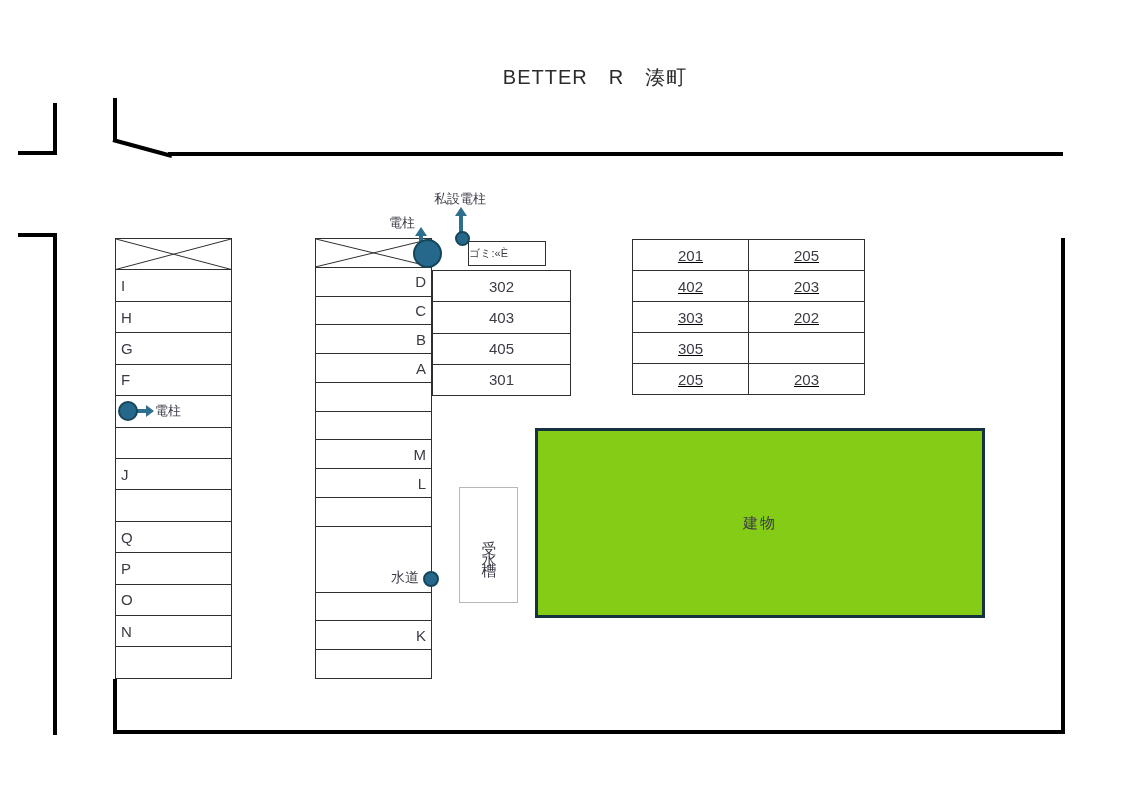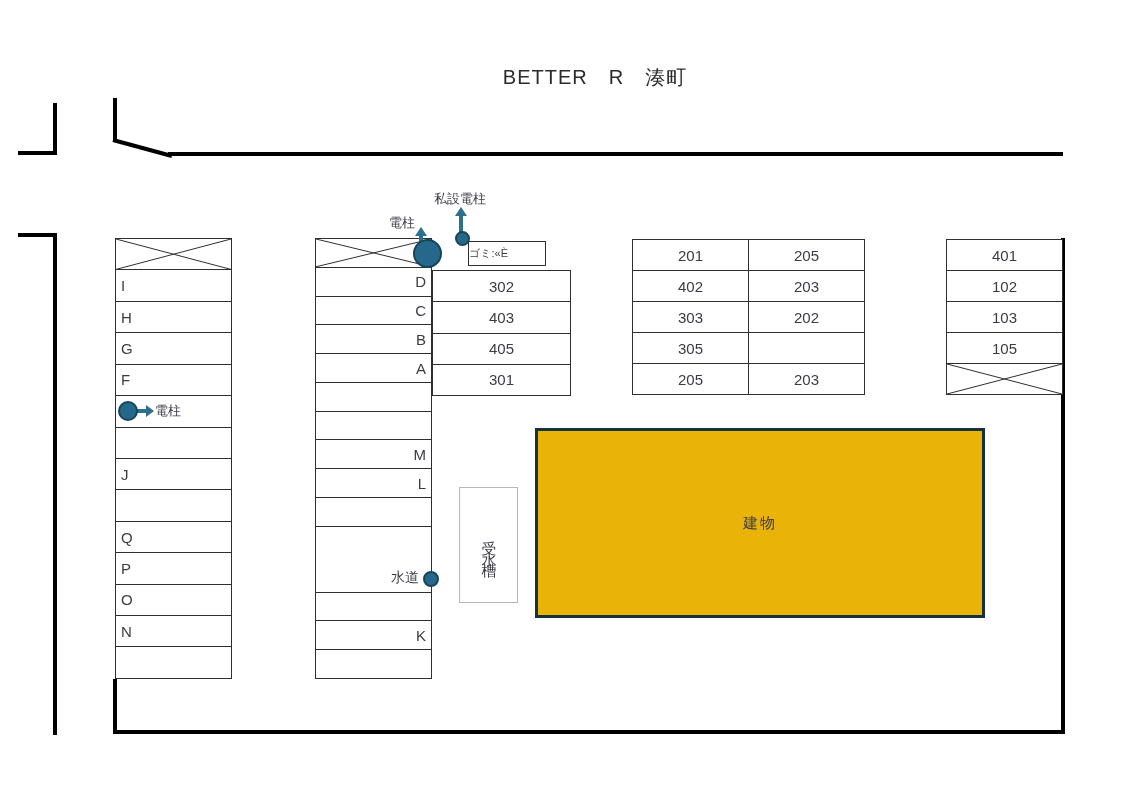--- a/index.html
+++ b/index.html
@@ -8,39 +8,39 @@
   .line{position:absolute;background:#000;}
   .title{position:absolute;left:44px;right:0;top:64px;text-align:center;font-size:20px;
          color:#2b2b2b;letter-spacing:1px;}
   .table{position:absolute;border:1px solid #2f2f2f;display:flex;flex-direction:column;
          background:#fff;box-sizing:border-box;}
   .trow{flex:1 1 0;border-bottom:1px solid #2f2f2f;position:relative;display:flex;
         align-items:center;font-size:15px;color:#3b3b46;padding:0 5px;box-sizing:border-box;}
   .trow:last-child{border-bottom:none;}
   .trow.right{justify-content:flex-end;}
   .trow.center,.tcell.center{justify-content:center;}
-  .trow2{flex:1 1 0;border-bottom:1px solid #2f2f2f;display:flex;box-sizing:border-box;}
+  .trow2{flex:1 1 0;border-bottom:1px solid #2f2f2f;display:flex;box-sizing:border-box;text-decoration:underline;}
   .trow2:last-child{border-bottom:none;}
   .tcell{flex:1 1 0;display:flex;align-items:center;justify-content:center;font-size:15px;
          color:#3b3b46;box-sizing:border-box;position:relative;}
   .tcell.divider{border-right:1px solid #2f2f2f;}
   .xsvg{position:absolute;inset:0;width:100%;height:100%;display:block;}
   .pole-circle{position:absolute;border-radius:50%;background:#26688c;border:2px solid #16465a;
                box-sizing:border-box;z-index:5;}
   .ann{position:absolute;font-size:13px;color:#3b3b46;white-space:nowrap;z-index:6;}
   .gomi-box{position:absolute;left:468px;top:241px;width:76px;height:23px;border:1px solid #2f2f2f;
             display:flex;align-items:center;justify-content:flex-start;font-size:11px;color:#3b3b46;
             background:#fff;z-index:4;}
   .tank{position:absolute;left:459px;top:487px;width:57px;height:114px;border:1px solid #b7b7b7;
         display:flex;align-items:center;justify-content:center;background:#fff;}
   .tank span{writing-mode:vertical-rl;text-orientation:upright;font-size:15px;color:#3b3b46;
              letter-spacing:11px;}
   .building{position:absolute;left:535px;top:428px;width:450px;height:190px;
             border:3px solid #15333e;box-sizing:border-box;display:flex;align-items:center;
-            justify-content:center;background:#eab308;}
+            justify-content:center;background:#84cc16;}
   .building span{font-size:15px;color:#3b3b46;letter-spacing:2px;}
   .arrow{position:absolute;z-index:4;}
   .inrow-circle{position:static;display:inline-block;flex:0 0 auto;}
 </style>
 </head>
 <body>
 
 <div id="canvas">
 
   <div class="title">BETTER　R　湊町</div>
@@ -235,34 +235,14 @@
     <div class="trow2">
       <div class="tcell divider">
           <span>205</span>
         </div>
       <div class="tcell">
           <span>203</span>
         </div>
     </div>
   </div>
 
-  <div class="table" style="left:946px;top:239px;width:117px;height:156px;">
-    <div class="trow center">
-        <span>401</span>
-      </div>
-    <div class="trow center">
-        <span>102</span>
-      </div>
-    <div class="trow center">
-        <span>103</span>
-      </div>
-    <div class="trow center">
-        <span>105</span>
-      </div>
-    <div class="trow">
-      <svg class="xsvg" viewBox="0 0 100 100" preserveAspectRatio="none">
-        <line x1="0" y1="0" x2="100" y2="100" stroke="#2f2f2f" stroke-width="1" vector-effect="non-scaling-stroke"></line>
-        <line x1="0" y1="100" x2="100" y2="0" stroke="#2f2f2f" stroke-width="1" vector-effect="non-scaling-stroke"></line>
-      </svg>
-    </div>
-  </div>
 
 </div>
 
 </body></html>

